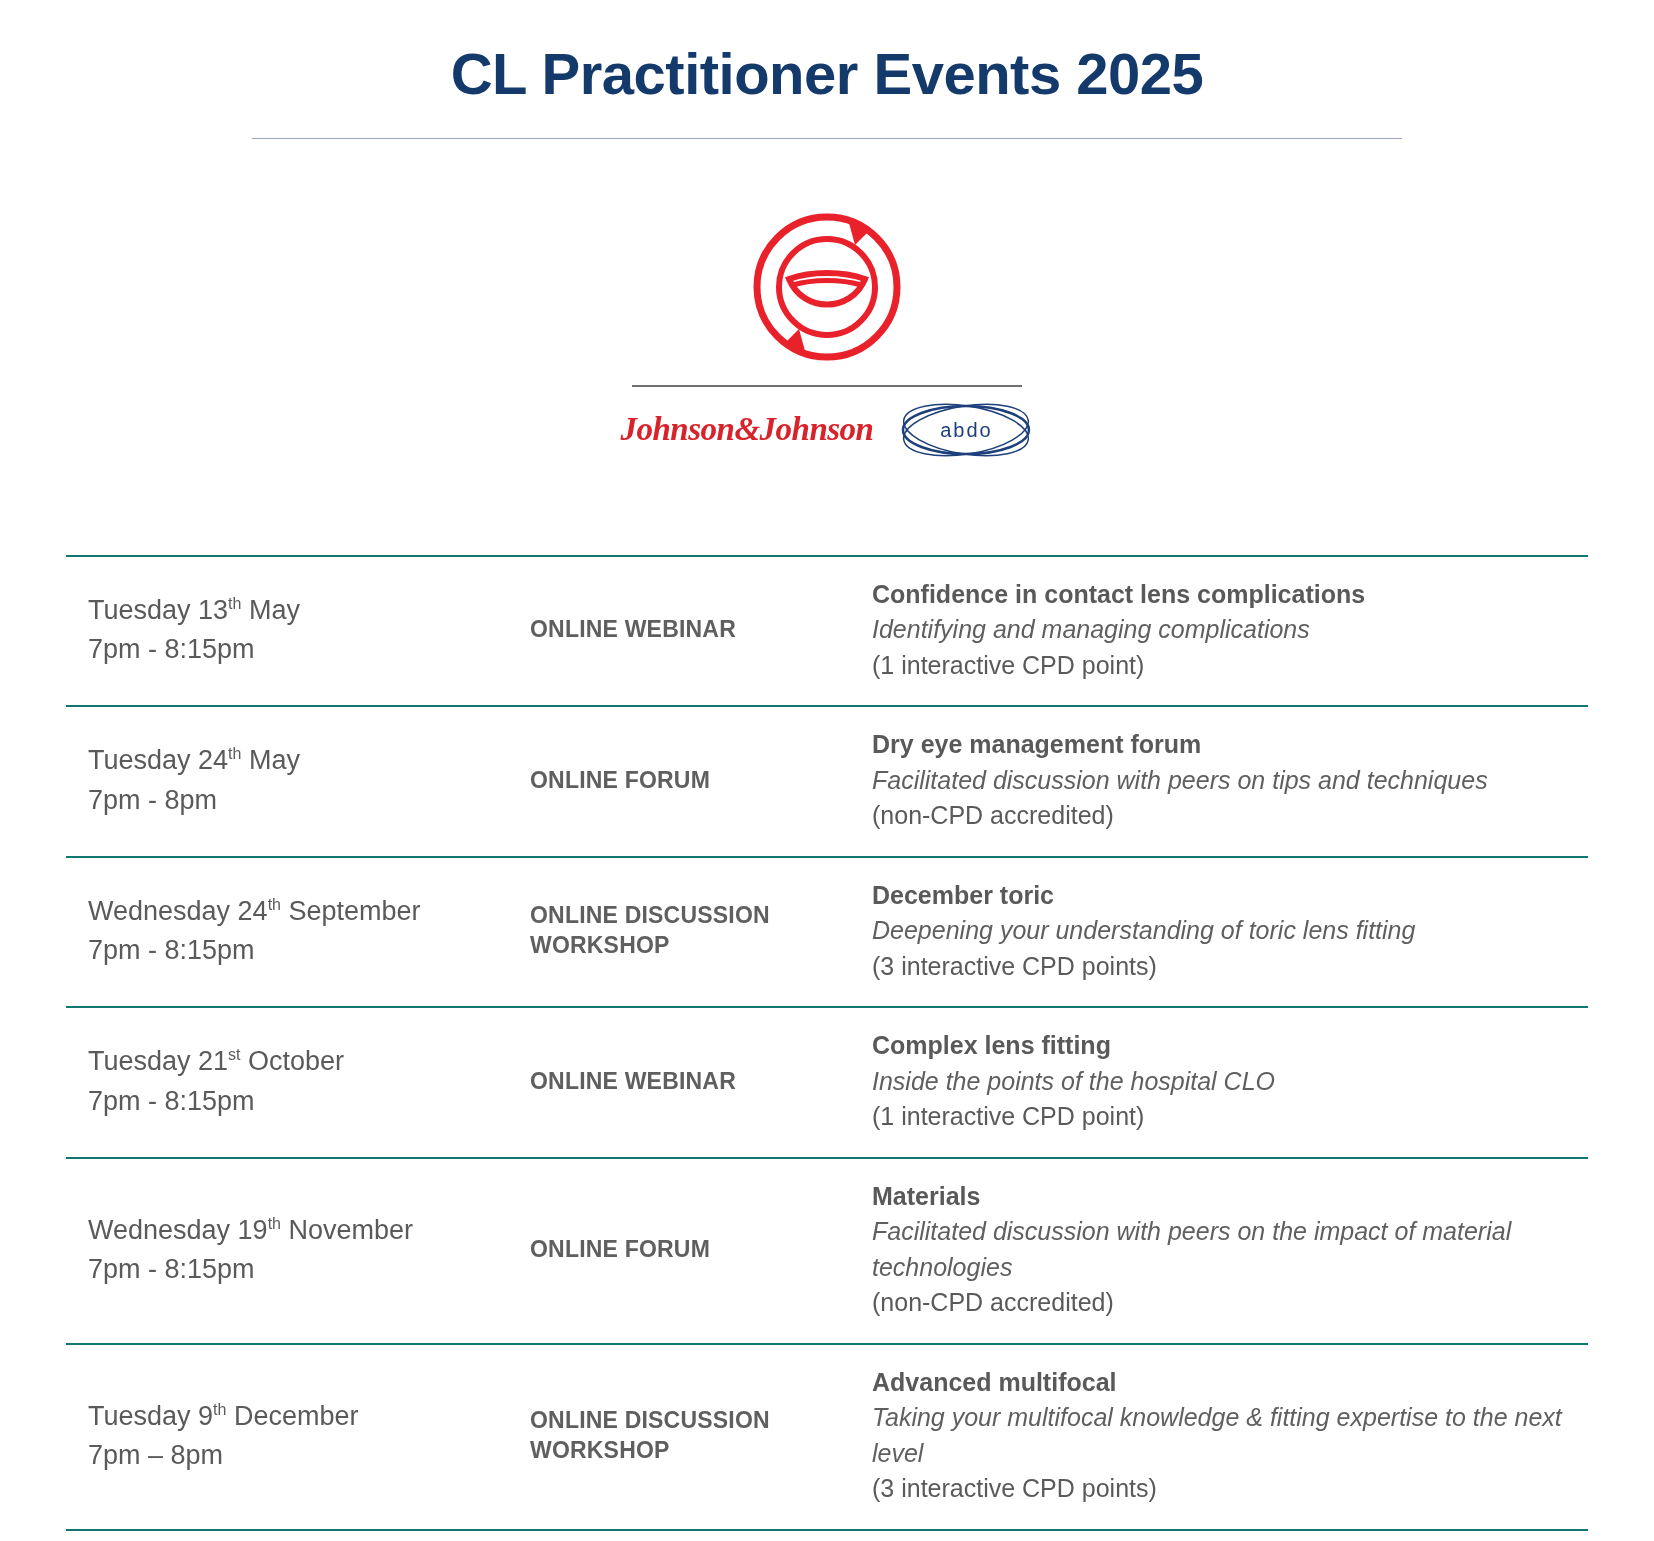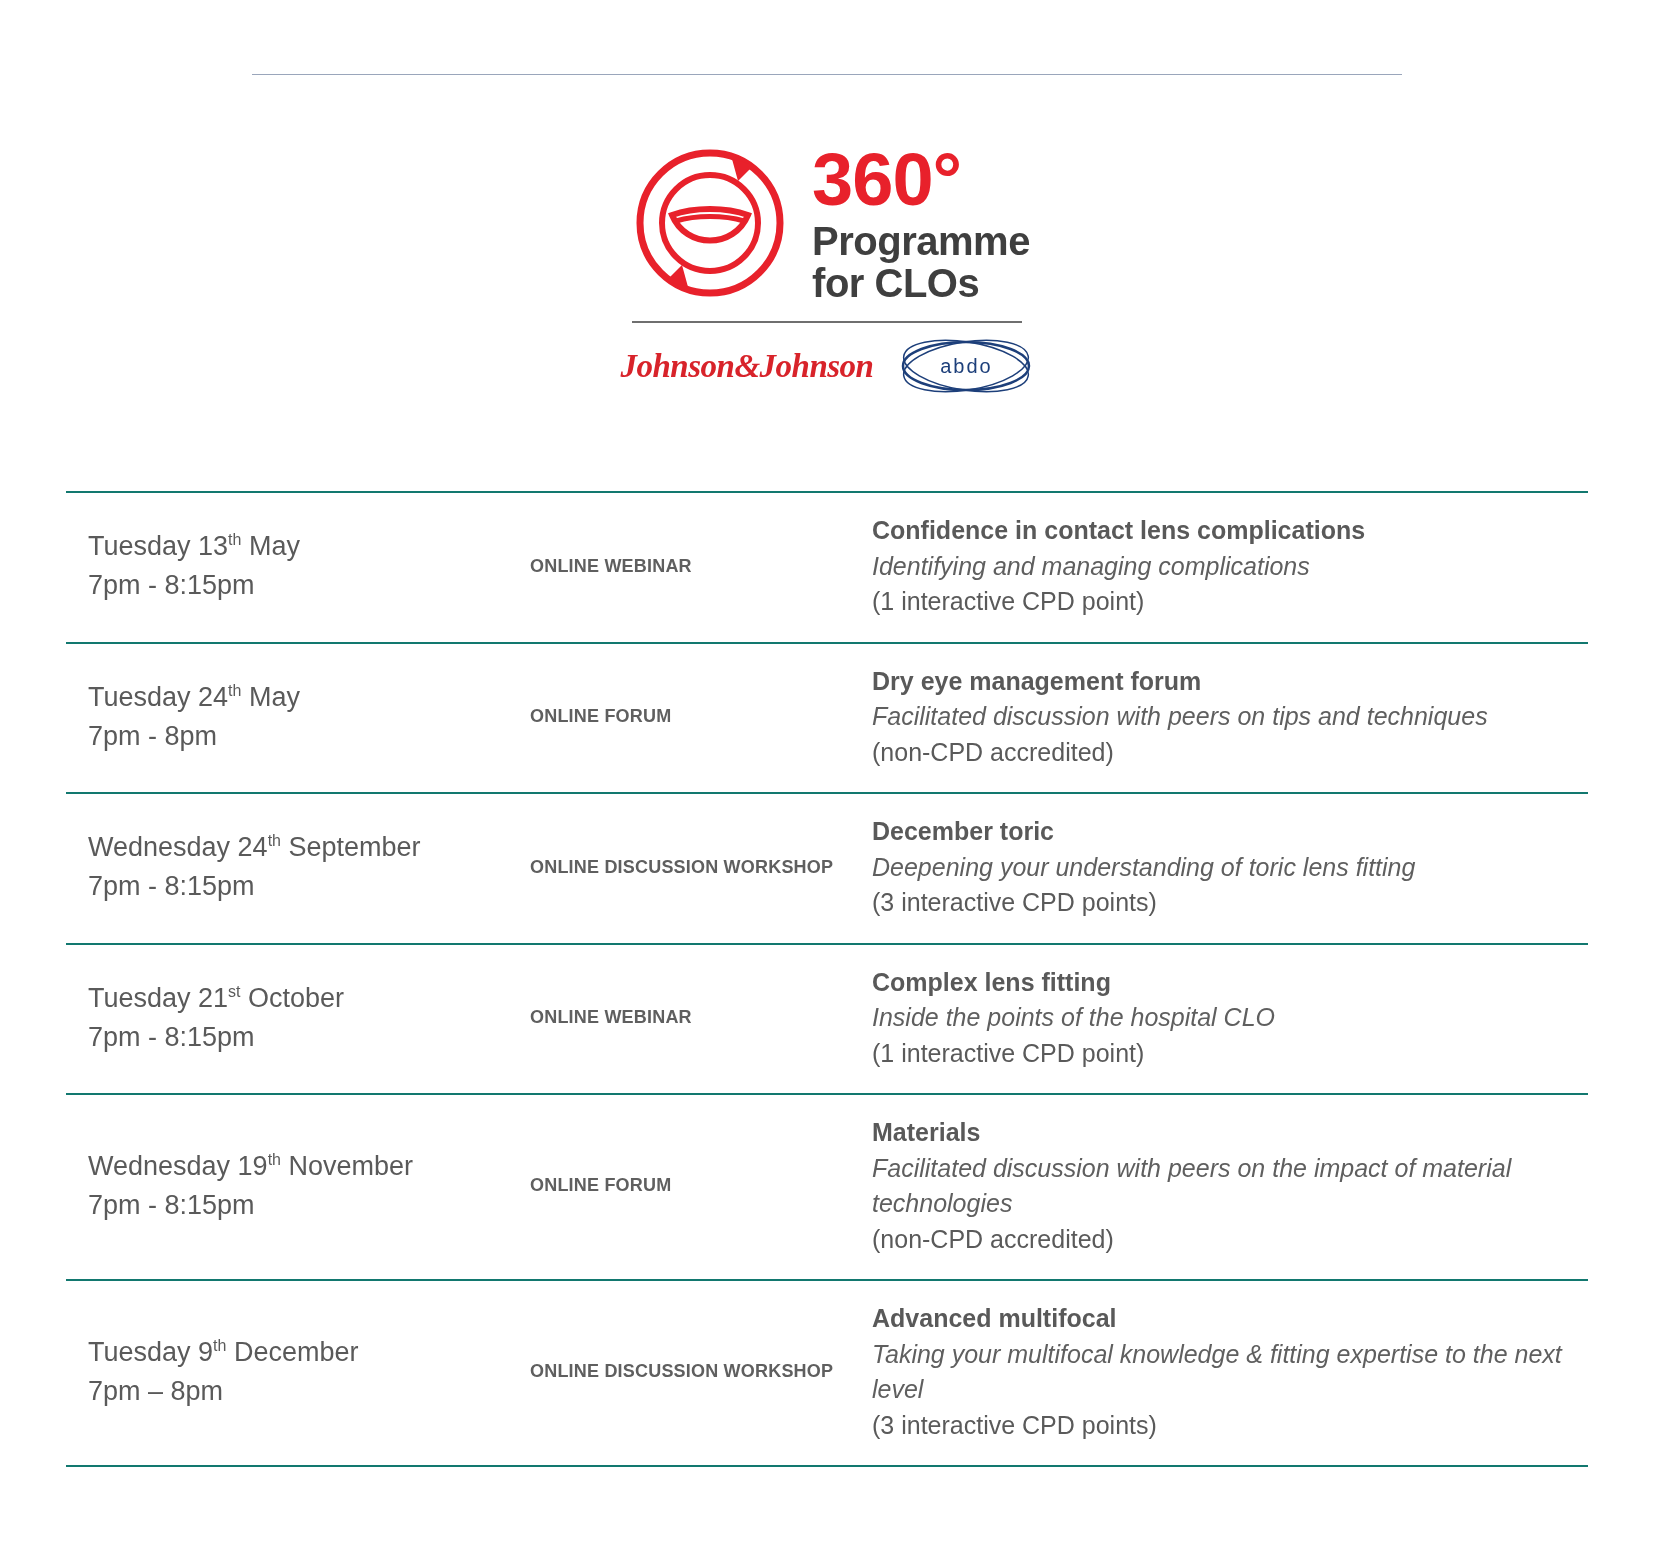--- a/index.html
+++ b/index.html
@@ -132,21 +132,21 @@
     font-size: 27px;
     color: #5a5a5a;
     line-height: 1.45;
   }
   .col-date sup {
     font-size: 16px;
     vertical-align: super;
   }
   .col-type {
     width: 330px;
-    font-size: 18px;
+    font-size: 23px;
     font-weight: bold;
     color: #5f5f5f;
     line-height: 1.3;
     letter-spacing: 0.2px;
   }
   .col-desc {
     font-size: 25px;
     color: #5a5a5a;
     line-height: 1.42;
     margin-top: 10px;
@@ -161,39 +161,35 @@
     color: #5f5f5f;
   }
   .desc-note {
     color: #5a5a5a;
   }
 </style>
 </head>
 <body>
 
 <div class="title-wrap">
+  <h1 class="doc-title">CL Practitioner Events 2025</h1>
   <div class="title-rule"></div>
 </div>
 
 <div class="logo-block">
   <div class="logo-top">
     <div class="lens-mark">
       <svg width="172" height="172" viewBox="0 0 172 172" aria-hidden="true">
         <circle cx="86" cy="86" r="70" fill="none" stroke="#e8212b" stroke-width="7"></circle>
         <circle cx="86" cy="86" r="48" fill="none" stroke="#e8212b" stroke-width="6"></circle>
         <path d="M48 78 C70 70, 102 70, 124 78 C110 112, 62 112, 48 78 Z" fill="none" stroke="#e8212b" stroke-width="6"></path>
         <path d="M52 84 C72 78, 100 78, 120 84" fill="none" stroke="#e8212b" stroke-width="5"></path>
         <path d="M108 22 l22 6 -16 16 z" fill="#e8212b"></path>
         <path d="M64 150 l-22 -6 16 -16 z" fill="#e8212b"></path>
       </svg>
-    </div>
-    <div class="brand-360">
-      <span class="num">360°</span>
-      <span class="sub1">Programme</span>
-      <span class="sub2">for CLOs</span>
     </div>
   </div>
   <div class="logo-divider"></div>
   <div class="logo-bottom">
     <span class="jj-logo">Johnson&amp;Johnson</span>
     <span class="abdo-logo">
       <svg width="134" height="58" viewBox="0 0 134 58" aria-hidden="true">
         <ellipse cx="67" cy="29" rx="63" ry="24" fill="none" stroke="#1d3f7a" stroke-width="2.5"></ellipse>
         <ellipse cx="67" cy="29" rx="63" ry="24" fill="none" stroke="#1d3f7a" stroke-width="1.5" transform="rotate(9 67 29)"></ellipse>
         <ellipse cx="67" cy="29" rx="63" ry="24" fill="none" stroke="#1d3f7a" stroke-width="1.5" transform="rotate(-9 67 29)"></ellipse>

